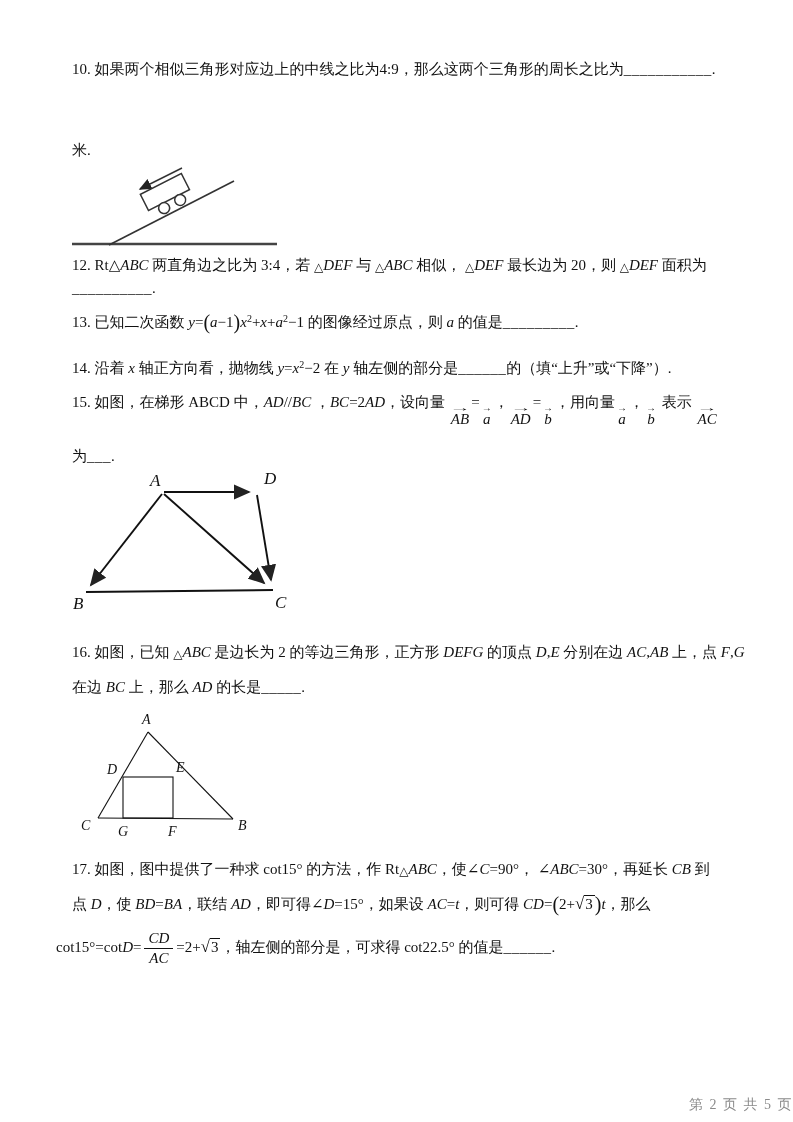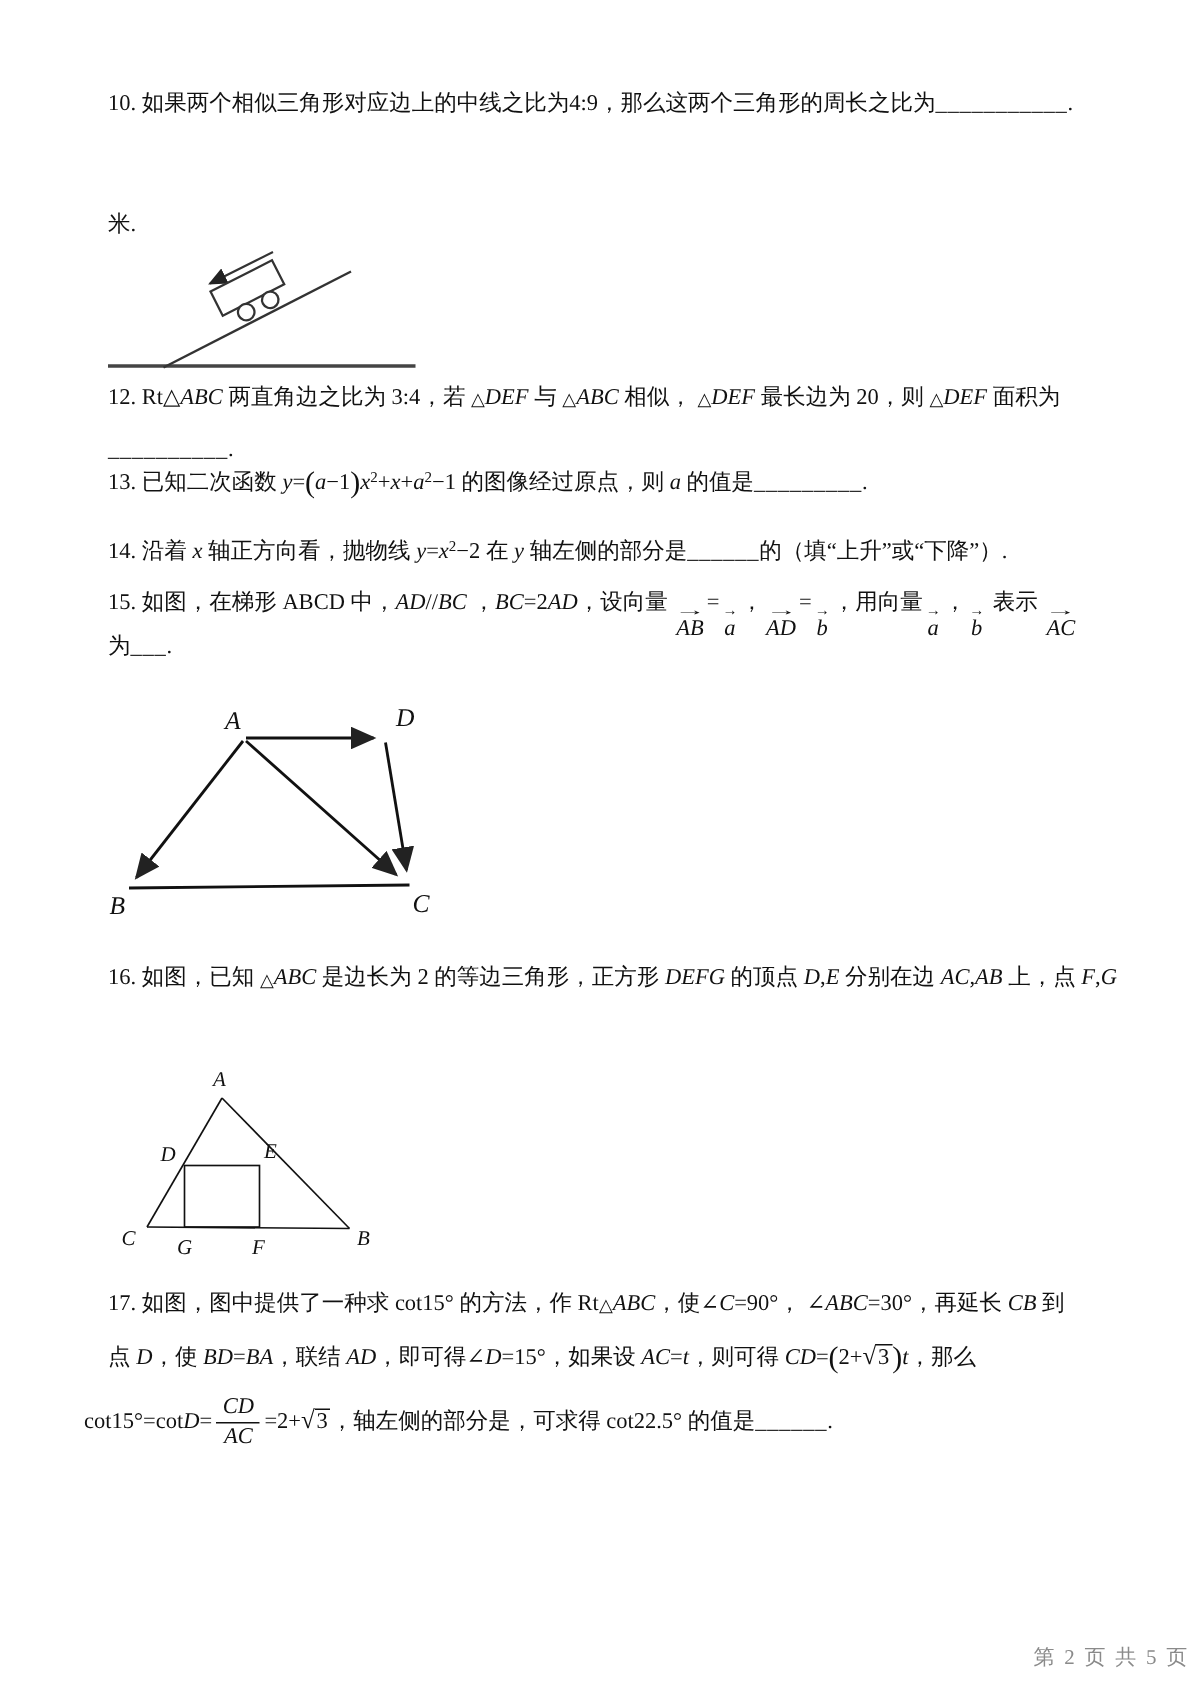--- a/index.html
+++ b/index.html
@@ -50,21 +50,21 @@
     <line x1="37" y1="87" x2="162" y2="23" stroke="#333" stroke-width="1.6"></line>
     <line x1="110" y1="10" x2="68" y2="31" stroke="#333" stroke-width="1.4" marker-end="url(#ah)"></line>
     <g transform="rotate(-27 97 42)">
       <rect x="74" y="24" width="46" height="18" fill="#fff" stroke="#333" stroke-width="1.5"></rect>
       <circle cx="89" cy="47" r="5.5" fill="#fff" stroke="#333" stroke-width="1.5"></circle>
       <circle cx="107" cy="47" r="5.5" fill="#fff" stroke="#333" stroke-width="1.5"></circle>
     </g>
   </svg>
 
   <div class="qline" style="left:72px;top:254px"><span class="sg-r">12. Rt</span><span class="sg-r">△</span><span class="sg-m">ABC</span><span class="sg-c"> 两直角边之比为 </span><span class="sg-r">3:4</span><span class="sg-c">，若 </span><span class="sg-tri">△</span><span class="sg-m">DEF</span><span class="sg-c"> 与 </span><span class="sg-tri">△</span><span class="sg-m">ABC</span><span class="sg-c"> 相似， </span><span class="sg-tri">△</span><span class="sg-m">DEF</span><span class="sg-c"> 最长边为 </span><span class="sg-r">20</span><span class="sg-c">，则 </span><span class="sg-tri">△</span><span class="sg-m">DEF</span><span class="sg-c"> 面积为</span></div>
-  <div class="qline" style="left:72px;top:289px"><span class="sg-bl">__________</span><span class="sg-c">.</span></div>
+  <div class="qline" style="left:72px;top:277px"><span class="sg-bl">__________</span><span class="sg-c">.</span></div>
 
   <div class="qline" style="left:72px;top:311px"><span class="sg-c">13. 已知二次函数 </span><span class="sg-m">y</span><span class="sg-r">=</span><span class="sg-big">(</span><span class="sg-m">a</span><span class="sg-r">−1</span><span class="sg-big">)</span><span class="sg-m">x</span><span class="sg-sup">2</span><span class="sg-r">+</span><span class="sg-m">x</span><span class="sg-r">+</span><span class="sg-m">a</span><span class="sg-sup">2</span><span class="sg-r">−1</span><span class="sg-c"> 的图像经过原点，则 </span><span class="sg-m">a</span><span class="sg-c"> 的值是</span><span class="sg-bl">_________</span><span class="sg-c">.</span></div>
 
   <div class="qline" style="left:72px;top:357px"><span class="sg-c">14. 沿着 </span><span class="sg-m">x</span><span class="sg-c"> 轴正方向看，抛物线 </span><span class="sg-m">y</span><span class="sg-r">=</span><span class="sg-m">x</span><span class="sg-sup">2</span><span class="sg-r">−2</span><span class="sg-c"> 在 </span><span class="sg-m">y</span><span class="sg-c"> 轴左侧的部分是</span><span class="sg-bl">______</span><span class="sg-c">的（填“上升”或“下降”）.</span></div>
 
   <div class="qline" style="left:72px;top:391px"><span class="sg-c">15. 如图，在梯形 ABCD 中，</span><span class="sg-m">AD</span><span class="sg-r">//</span><span class="sg-m">BC</span><span class="sg-c"> ，</span><span class="sg-m">BC</span><span class="sg-r">=2</span><span class="sg-m">AD</span><span class="sg-c">，设向量 </span><span class="sg-vec">
         <span class="vec-arrow wide">→</span>
         <span class="vec-base">AB</span>
       </span><span class="sg-r">=</span><span class="sg-vec">
         <span class="vec-arrow">→</span>
@@ -78,37 +78,38 @@
       </span><span class="sg-c">，用向量</span><span class="sg-vec">
         <span class="vec-arrow">→</span>
         <span class="vec-base">a</span>
       </span><span class="sg-c">，</span><span class="sg-vec">
         <span class="vec-arrow">→</span>
         <span class="vec-base">b</span>
       </span><span class="sg-c"> 表示 </span><span class="sg-vec">
         <span class="vec-arrow wide">→</span>
         <span class="vec-base">AC</span>
       </span></div>
-  <div class="qline" style="left:72px;top:420px"><span class="sg-c">为</span><span class="sg-bl">___</span><span class="sg-c">.</span></div>
+  <div class="qline" style="left:72px;top:445px"><span class="sg-c">为</span><span class="sg-bl">___</span><span class="sg-c">.</span></div>
 
   <svg class="fig" style="left:72px;top:468px" width="240" height="152" viewBox="0 0 240 152">
     <g stroke="#111" stroke-width="1.9" fill="none">
       <line x1="92" y1="24" x2="177" y2="24" marker-end="url(#ah)"></line>
       <line x1="90" y1="26" x2="19" y2="117" marker-end="url(#ah)"></line>
       <line x1="92" y1="26" x2="192" y2="115" marker-end="url(#ah)"></line>
       <line x1="185" y1="27" x2="199" y2="112" marker-end="url(#ah)"></line>
       <line x1="14" y1="124" x2="201" y2="122"></line>
     </g>
     <text x="78" y="18" font-size="17">A</text>
     <text x="192" y="16" font-size="17">D</text>
     <text x="1" y="141" font-size="17">B</text>
     <text x="203" y="140" font-size="17">C</text>
   </svg>
 
   <div class="qline" style="left:72px;top:641px"><span class="sg-c">16. 如图，已知 </span><span class="sg-tri">△</span><span class="sg-m">ABC</span><span class="sg-c"> 是边长为 </span><span class="sg-r">2</span><span class="sg-c"> 的等边三角形，正方形 </span><span class="sg-m">DEFG</span><span class="sg-c"> 的顶点 </span><span class="sg-m">D</span><span class="sg-r">,</span><span class="sg-m">E</span><span class="sg-c"> 分别在边 </span><span class="sg-m">AC</span><span class="sg-r">,</span><span class="sg-m">AB</span><span class="sg-c">  上，点 </span><span class="sg-m">F</span><span class="sg-r">,</span><span class="sg-m">G</span></div>
+  <div class="qline" style="left:72px;top:676px"><span class="sg-c">在边 </span><span class="sg-m">BC</span><span class="sg-c"> 上，那么 </span><span class="sg-m">AD</span><span class="sg-c"> 的长是</span><span class="sg-bl">_____</span><span class="sg-c">.</span></div>
 
   <svg class="fig" style="left:72px;top:708px" width="200" height="145" viewBox="0 0 200 145">
     <g stroke="#111" stroke-width="1.1" fill="none">
       <line x1="76" y1="24" x2="26" y2="110"></line>
       <line x1="76" y1="24" x2="161" y2="111"></line>
       <line x1="26" y1="110" x2="161" y2="111"></line>
       <rect x="51" y="69" width="50" height="41"></rect>
     </g>
     <text x="70" y="16" font-size="14">A</text>
     <text x="35" y="66" font-size="14">D</text>

